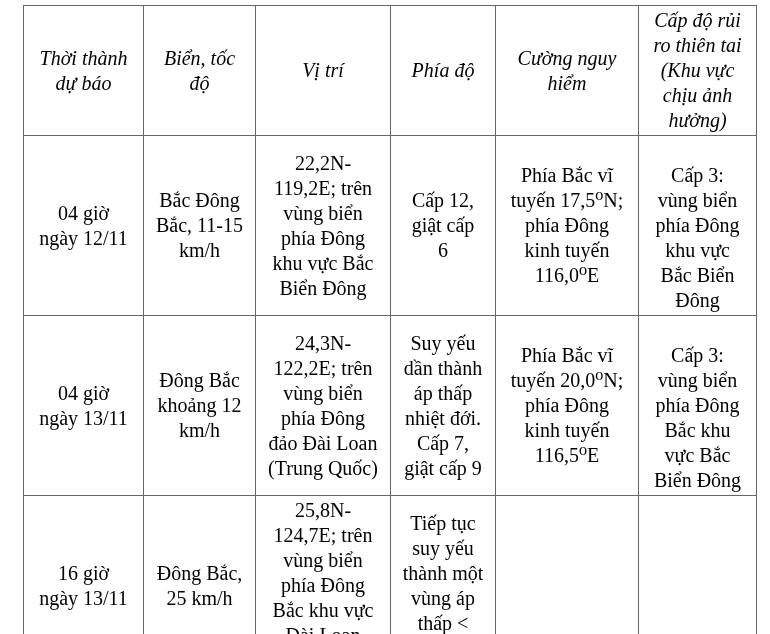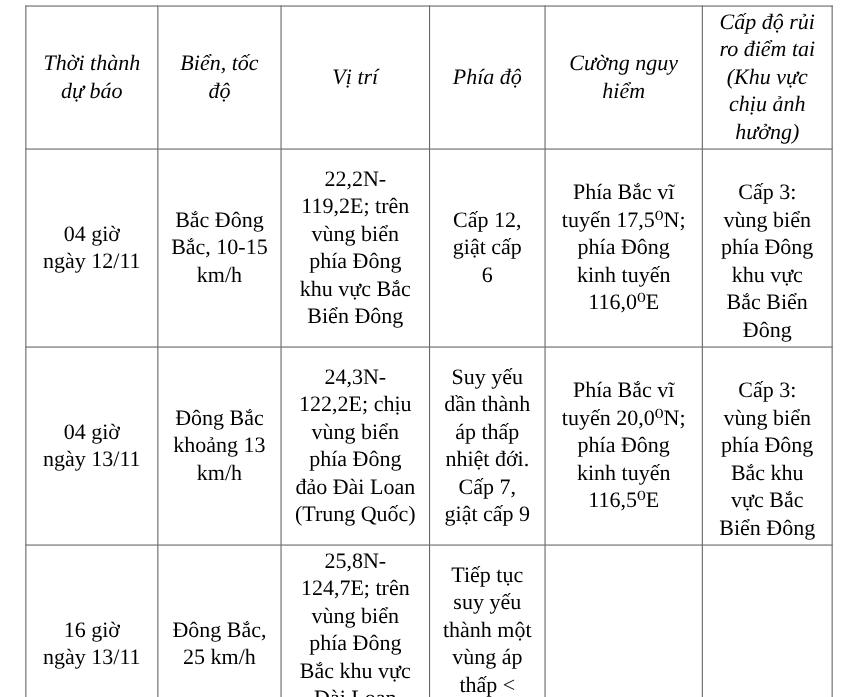--- a/index.html
+++ b/index.html
@@ -60,32 +60,32 @@
       <tr style="height:129px">
         <th>Thời thành
 dự báo</th>
         <th>Biển, tốc
 độ</th>
         <th>Vị trí</th>
         <th>Phía độ</th>
         <th>Cường nguy
 hiểm</th>
         <th>Cấp độ rủi
-ro điểm tai
+ro thiên tai
 (Khu vực
 chịu ảnh
 hưởng)</th>
       </tr>
     </thead>
     <tbody>
       <tr style="height:154px">
         <td>04 giờ
 ngày 12/11</td>
         <td>Bắc Đông
-Bắc, 10-15
+Bắc, 11-15
 km/h</td>
         <td>22,2N-
 119,2E; trên
 vùng biển
 phía Đông
 khu vực Bắc
 Biển Đông</td>
         <td>Cấp 12,
 giật cấp
 6</td>
@@ -99,24 +99,24 @@
 phía Đông
 khu vực
 Bắc Biển
 Đông</span>
         </td>
       </tr>
       <tr style="height:155px">
         <td>04 giờ
 ngày 13/11</td>
         <td>Đông Bắc
-khoảng 13
+khoảng 12
 km/h</td>
         <td>24,3N-
-122,2E; chịu
+122,2E; trên
 vùng biển
 phía Đông
 đảo Đài Loan
 (Trung Quốc)</td>
         <td>Suy yếu
 dần thành
 áp thấp
 nhiệt đới.
 Cấp 7,
 giật cấp 9</td>

